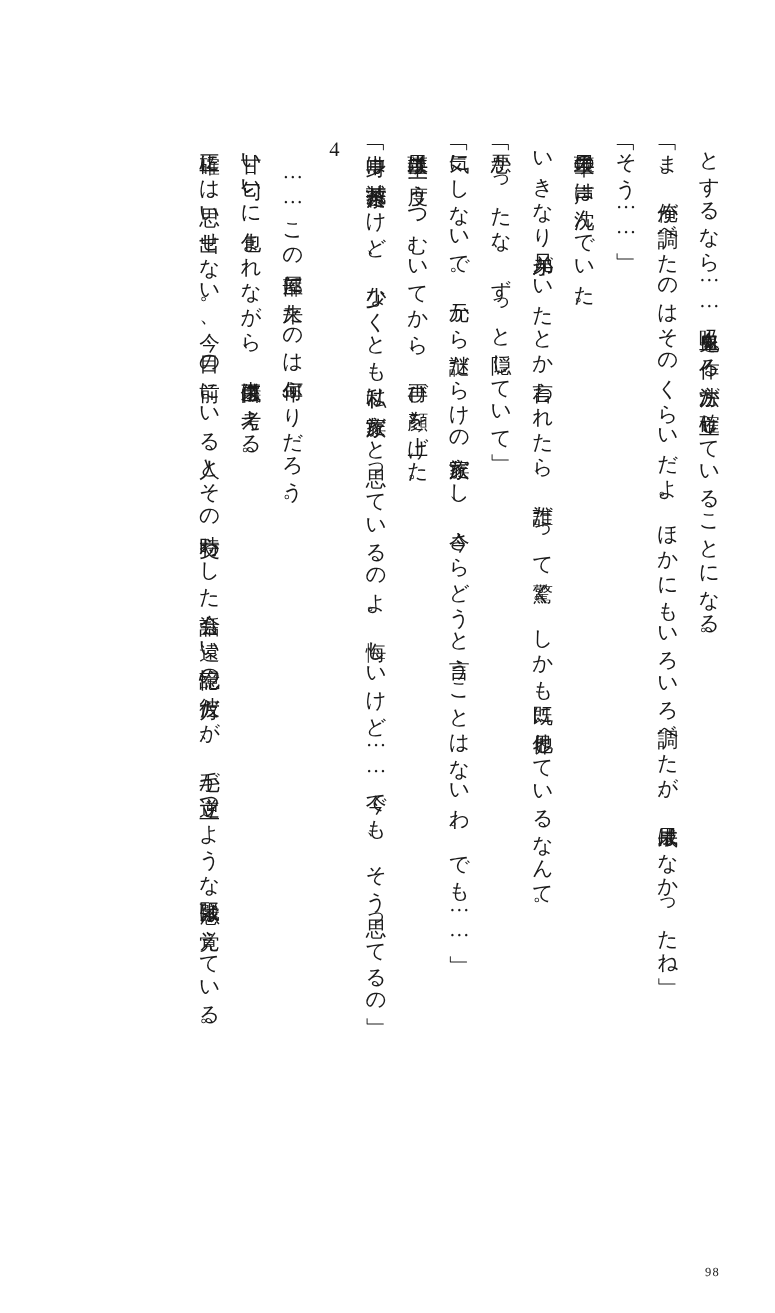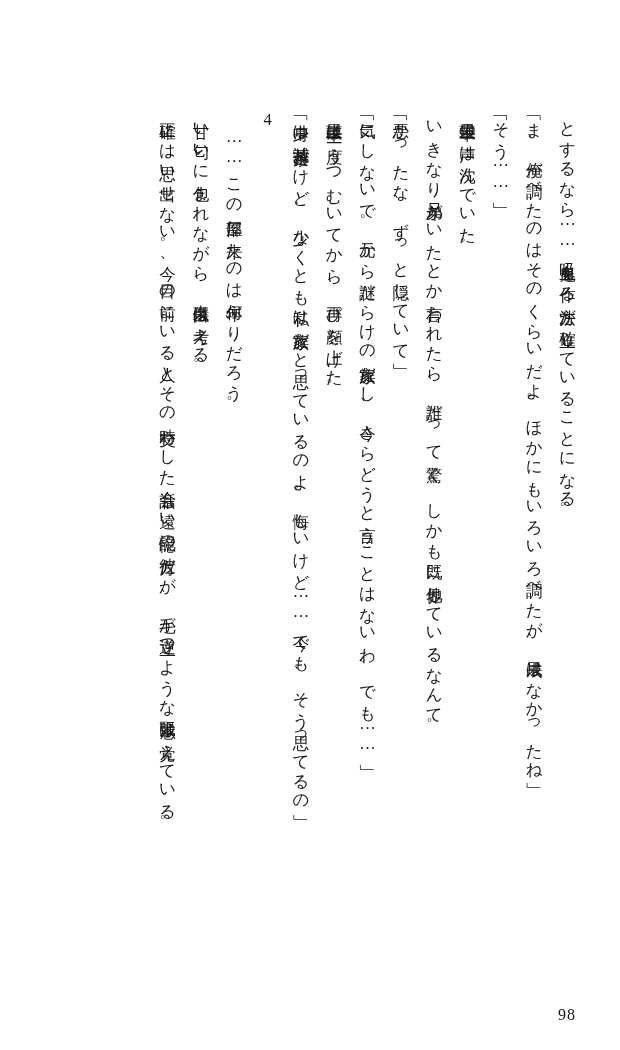--- a/index.html
+++ b/index.html
@@ -59,21 +59,21 @@
     padding: 0;
     text-indent: 3.2em;
     font-size: 16.5px;
   }
 
   
   .page-number {
     position: absolute;
     right: 44px;
     bottom: 26px;
-    font-size: 16px;
+    font-size: 10px;
     font-family: "Liberation Serif", "DejaVu Serif", serif;
     color: #1a1a1a;
     letter-spacing: 1px;
   }
 </style>
 </head>
 <body>
 
 <div class="page">
 

